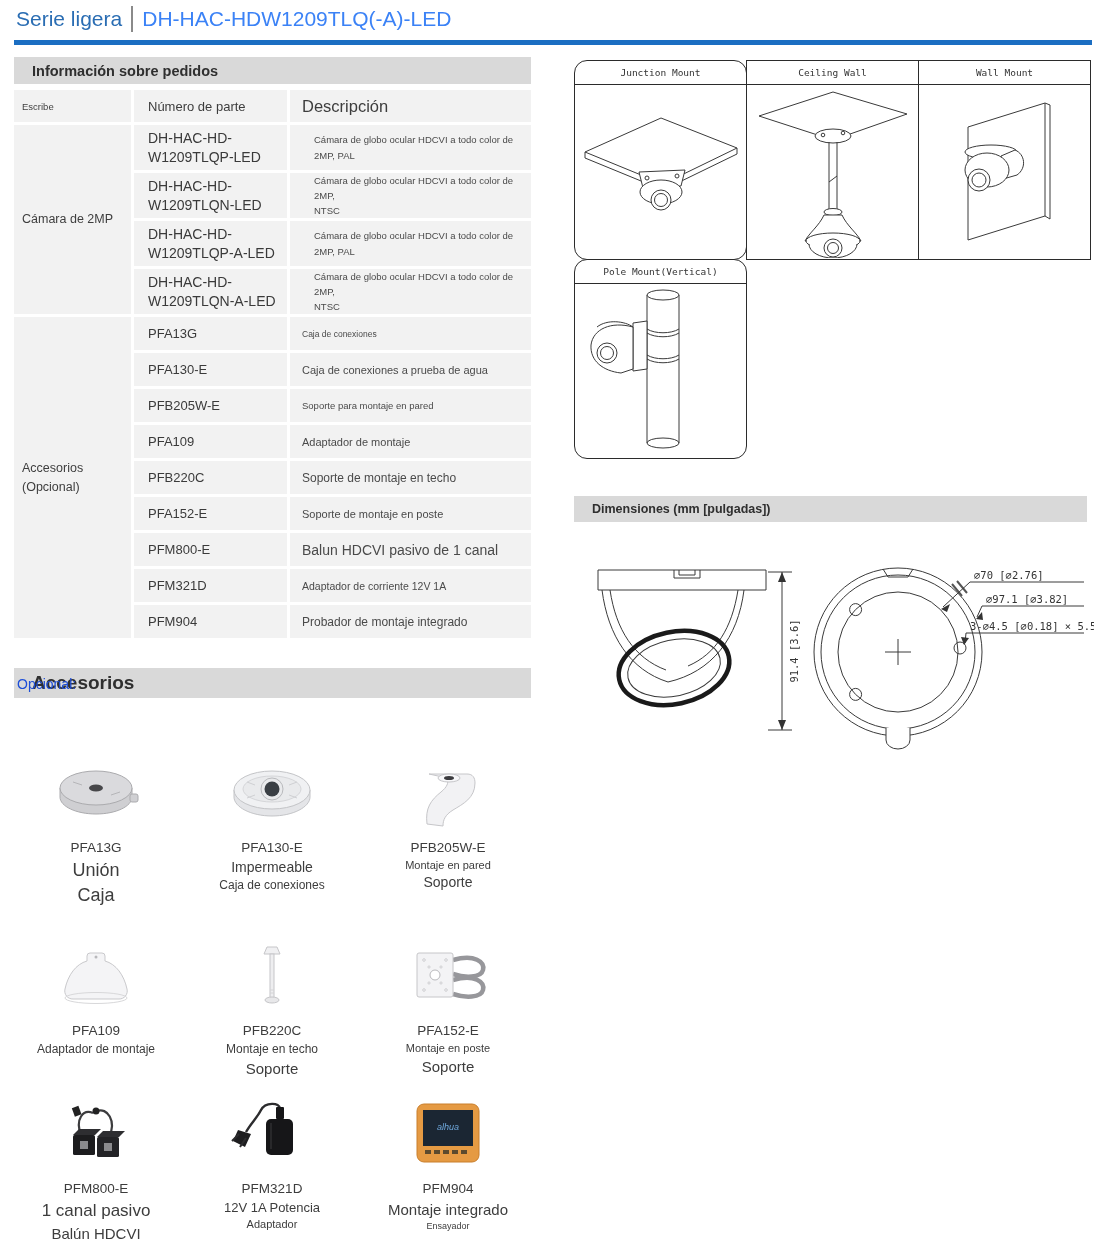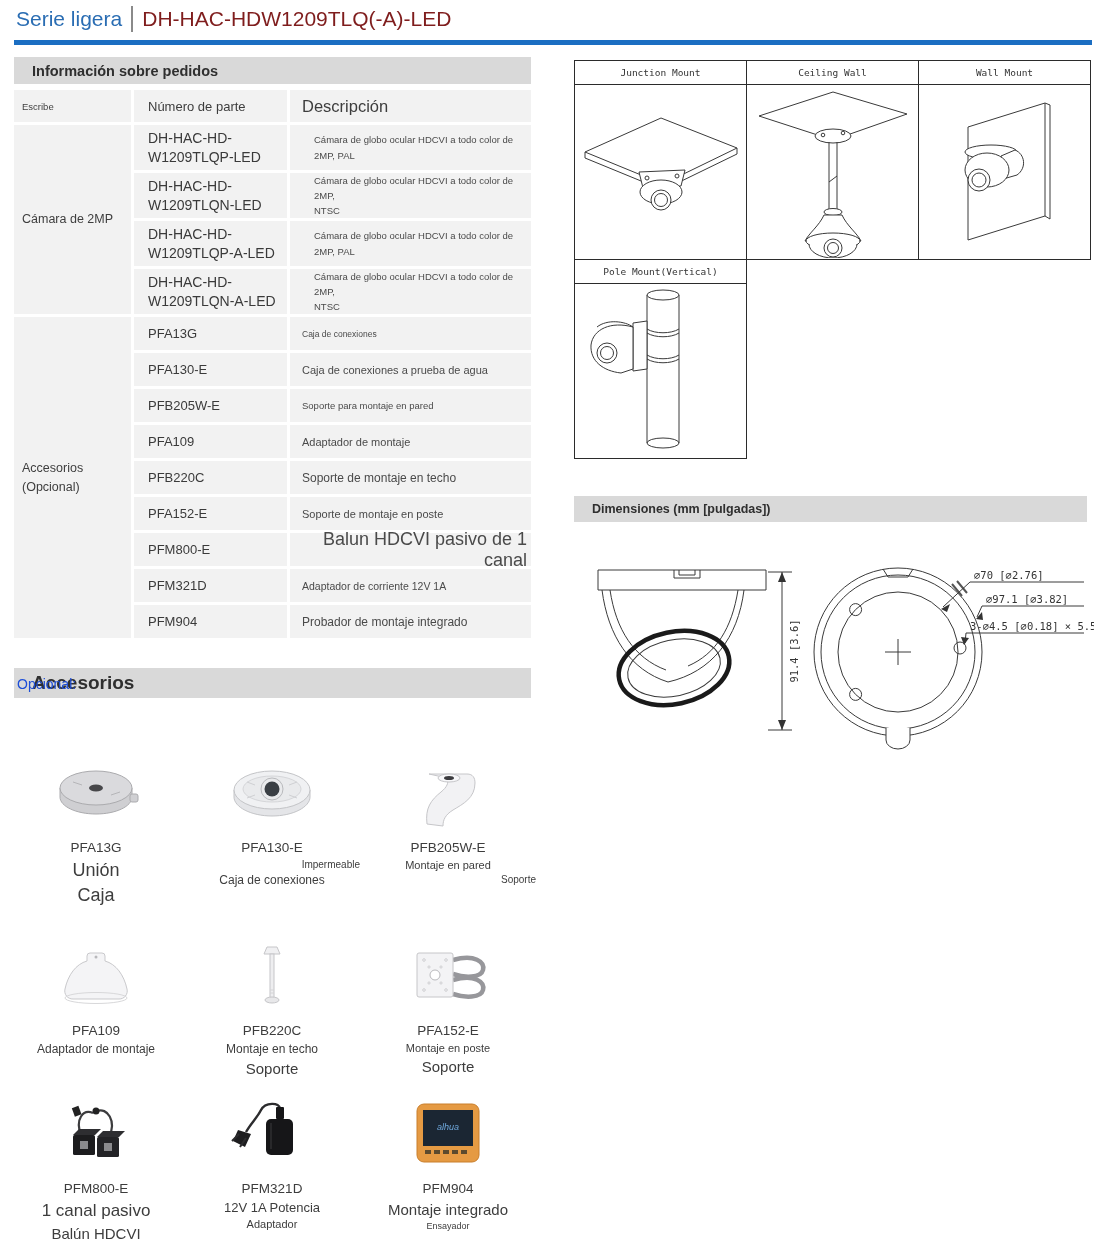--- a/index.html
+++ b/index.html
@@ -3,21 +3,21 @@
 <meta charset="utf-8">
 <style>
   html,body{margin:0;padding:0;background:#fff;}
   body{font-family:"Liberation Sans","DejaVu Sans",sans-serif;}
   .page{position:relative;width:1106px;height:1243px;background:#fff;overflow:hidden;}
 
   
   .hdr{position:absolute;left:16px;top:6px;display:flex;align-items:center;}
   .hdr .series{font-size:21px;color:#2a6db3;}
   .hdr .vsep{width:2px;height:26px;background:#8a8a8a;margin:0 9px;}
-  .hdr .model{font-size:21px;color:#7f1d1d;}
+  .hdr .model{font-size:21px;color:#3b82f6;}
   .rule{position:absolute;left:14px;top:40px;width:1078px;height:5px;background:#1b6ec2;}
 
   
   .secbar{background:#d9d9d9;color:#2f2f2f;font-weight:bold;display:flex;align-items:center;padding-left:18px;box-sizing:border-box;}
 
   
   .og{position:absolute;left:14px;top:57px;width:517px;}
   .og .secbar{width:517px;height:27px;font-size:14.5px;}
   .ogrid{display:grid;grid-template-columns:117px 153px 241px;grid-template-rows:32px repeat(4,45px) repeat(9,33px);gap:3px;margin-top:6px;background:#fff;}
   .cell{background:#f2f2f2;display:flex;flex-direction:column;justify-content:center;box-sizing:border-box;}
@@ -32,27 +32,27 @@
   .ppart span{display:block;}
   .apart{font-size:13px;color:#3a3a3a;}
   .cdesc{font-size:9.5px;color:#4a4a4a;line-height:1.6;}
   .cdesc span{display:block;margin-left:12px;}
   .cdesc span:empty{display:none;}
   .ds8{font-size:8.5px;color:#4a4a4a;}
   .ds9{font-size:9.5px;color:#4a4a4a;}
   .ds10{font-size:10.5px;color:#4a4a4a;}
   .ds11{font-size:11px;color:#4a4a4a;}
   .ds12{font-size:12px;color:#4a4a4a;}
-  .ds15{font-size:18px;color:#4a4a4a;text-align:right;}
+  .ds15{font-size:14px;color:#4a4a4a;}
 
   
   .mounts{position:absolute;left:574px;top:60px;width:519px;}
   .mrow{display:flex;}
   .mcell{width:173px;border:1px solid #2b2b2b;margin-left:-1px;box-sizing:border-box;background:#fff;}
-  .mcell:first-child{margin-left:0;}
+  .mcell:first-child{margin-left:0;border-radius:13px;}
   .mrow2 .mcell{margin-top:-1px;}
   .mhead{height:23px;border-bottom:1px solid #2b2b2b;display:flex;align-items:center;justify-content:center;
          font-family:"DejaVu Sans Mono",monospace;font-size:9.5px;color:#333;}
   .mbody{height:174px;display:flex;align-items:center;justify-content:center;}
   .mounts svg{display:block;}
   .ln{fill:none;stroke:#3a3a3a;stroke-width:1;}
   .lnw{fill:#fff;stroke:#3a3a3a;stroke-width:1;}
 
   
   .dimbar{position:absolute;left:574px;top:496px;width:513px;height:26px;font-size:12.5px;}
@@ -63,21 +63,21 @@
   .accbar{position:absolute;left:14px;top:668px;width:517px;height:30px;font-size:19px;}
   .opcional{position:absolute;left:17px;top:676px;font-size:14px;color:#1d4ed8;}
   .accrow{position:absolute;left:8px;width:530px;display:flex;}
   .r1{top:753px;} .r2{top:936px;} .r3{top:1094px;}
   .acc{width:176px;text-align:center;}
   .imgbox{height:80px;display:flex;align-items:center;justify-content:center;}
   .acc .lines{margin-top:6px;line-height:1.4;color:#3d3d3d;}
   .acc .lines span{display:block;}
   .acc .lines span:empty{display:none;}
   .n{font-size:13.5px;color:#3d3d3d;}
-  .sz18{font-size:18px;} .sz17{font-size:17px;} .sz15{font-size:15px;} .sz14{font-size:10px;text-align:right;}
+  .sz18{font-size:18px;} .sz17{font-size:17px;} .sz15{font-size:15px;} .sz14{font-size:14px;}
   .sz13{font-size:13px;} .sz12{font-size:12px;} .sz11{font-size:11px;} .sz9{font-size:9px;}
 </style>
 </head>
 <body>
 
 <div class="page">
 
   <div class="hdr">
     <span class="series">Serie ligera</span>
     <span class="vsep"></span>

